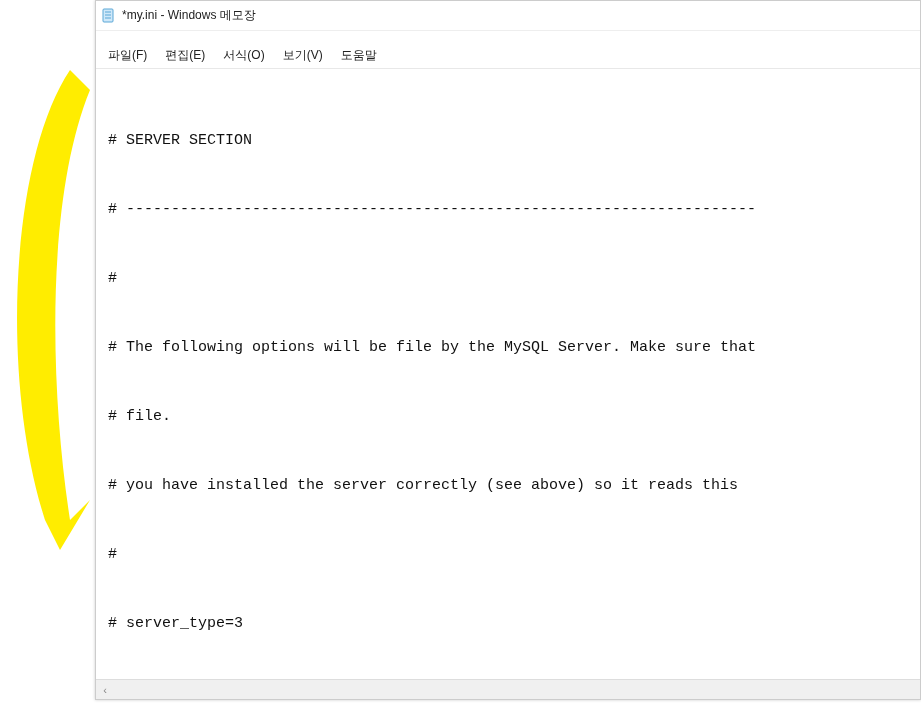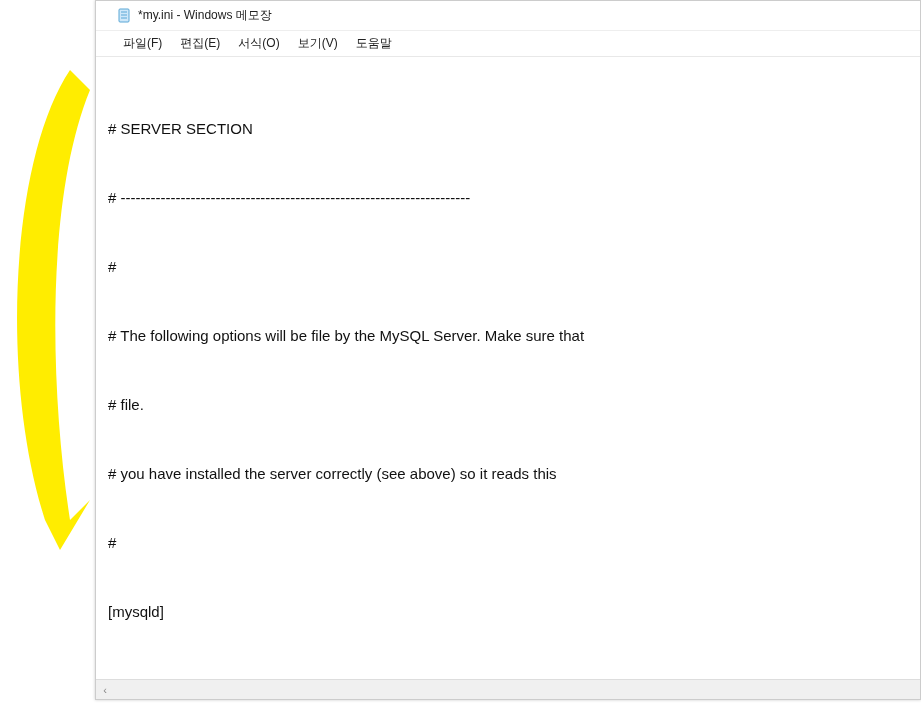--- a/index.html
+++ b/index.html
@@ -38,56 +38,57 @@
       width: 300px;
       font-size: 9px;
       color: #555;
       overflow: hidden;
       white-space: nowrap;
     }
     .titlebar {
       height: 30px;
       display: flex;
       align-items: center;
-      padding: 0 20px;
+      padding: 0 4px;
       background: #fff;
       border-bottom: 1px solid #eee;
     }
     .titlebar .icon {
       width: 16px;
       height: 16px;
       margin-right: 6px;
       display: inline-flex;
       align-items: center;
       justify-content: center;
     }
     .titlebar .title-text {
       font-size: 12px;
       color: #222;
     }
     .menubar {
       height: 26px;
       display: flex;
       align-items: center;
-      padding: 0 19px;
+      padding: 0 4px;
       gap: 2px;
       border-bottom: 1px solid #e8e8e8;
       font-size: 12px;
       color: #222;
+      margin-top: 12px;
     }
     .menubar .menu-item {
       padding: 3px 8px;
       cursor: default;
     }
     .editor-area {
       position: relative;
       padding: 14px 14px 0 12px;
       height: calc(100% - 56px - 22px);
       overflow: hidden;
-      font-family: Liberation Sans, sans-serif;
+      font-family: Liberation Mono, monospace;
       font-size: 15px;
       line-height: 23px;
       color: #111;
       white-space: pre;
     }
     .editor-line { white-space: pre; }
     .h-scrollbar {
       position: absolute;
       left: 0;
       right: 0;
@@ -146,20 +147,21 @@
   </div>
 
   <div class="editor-area">
     <div class="editor-line"># SERVER SECTION</div>
     <div class="editor-line"># ----------------------------------------------------------------------</div>
     <div class="editor-line">#</div>
     <div class="editor-line"># The following options will be file by the MySQL Server. Make sure that</div>
     <div class="editor-line"># file.</div>
     <div class="editor-line"># you have installed the server correctly (see above) so it reads this</div>
     <div class="editor-line">#</div>
+    <div class="editor-line"># server_type=3</div>
     <div class="editor-line">[mysqld]</div>
     
     
     
     
     
     
     
     
     

